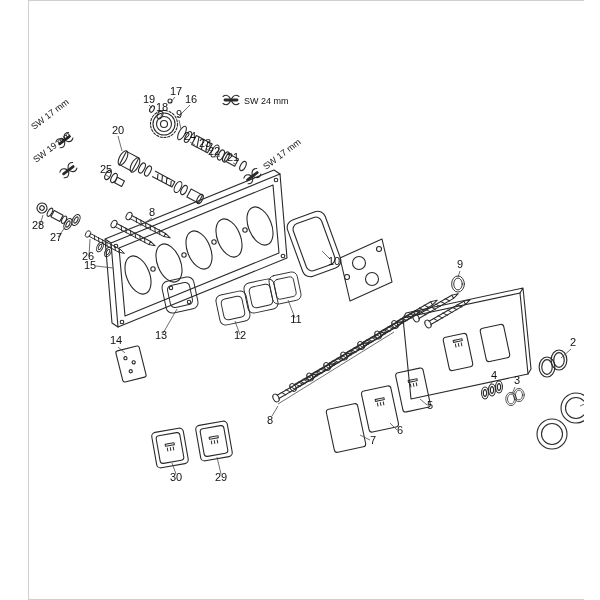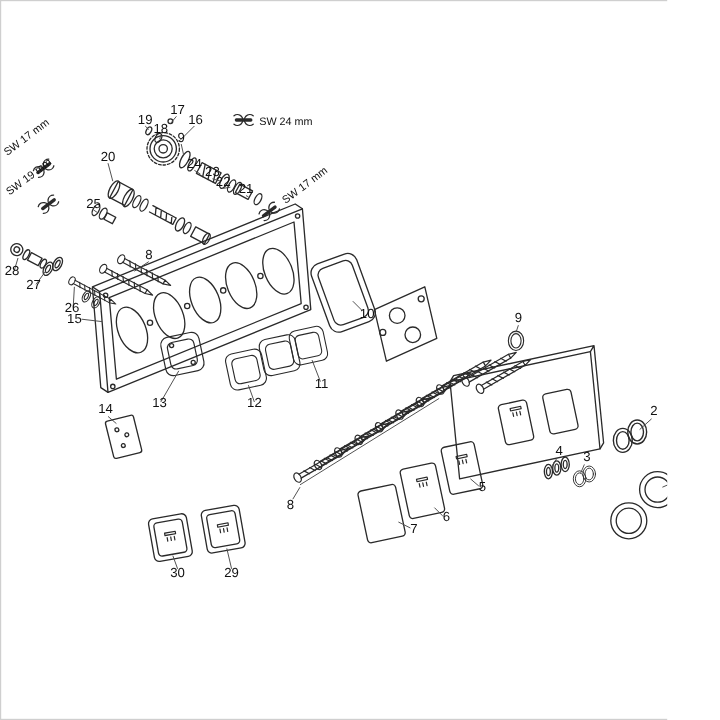--- a/index.html
+++ b/index.html
@@ -1,16 +1,16 @@
 <!DOCTYPE html>
 <html><head>
 <meta charset="utf-8">
 <style>
   html,body{margin:0;padding:0;background:#ffffff;}
-  .canvas{position:relative;width:556px;height:600px;background:#ffffff;overflow:hidden;}
+  .canvas{position:relative;width:556px;height:600px;background:#ffffff;overflow:hidden;padding-left:28px;}
   svg{display:block;}
   .ln{fill:none;stroke:#2a2a2a;stroke-width:1.1;stroke-linecap:round;stroke-linejoin:round;}
   .ld{fill:none;stroke:#4a4a4a;stroke-width:0.8;}
   .ic{fill:none;stroke:#2a2a2a;stroke-width:1;}
   .lbl{font-family:"Liberation Sans",sans-serif;font-size:11px;fill:#111;text-anchor:middle;}
   .tool{font-family:"Liberation Sans",sans-serif;font-size:9px;fill:#111;text-anchor:start;}
 </style>
 </head>
 <body>
 

